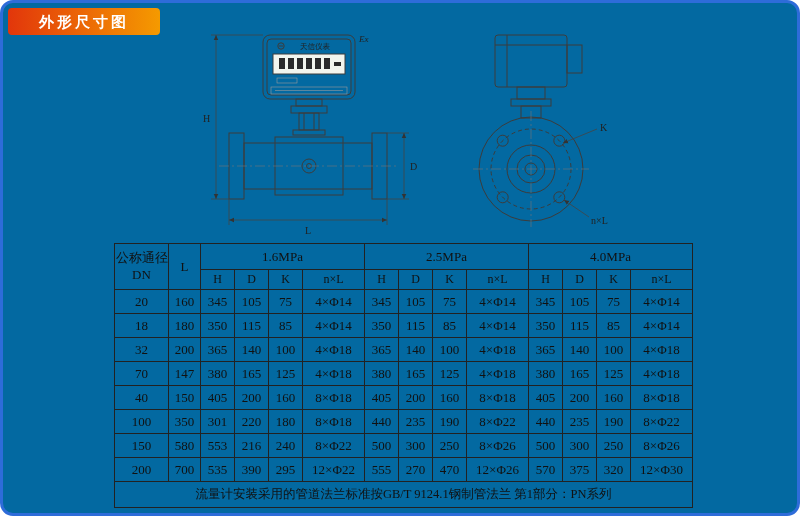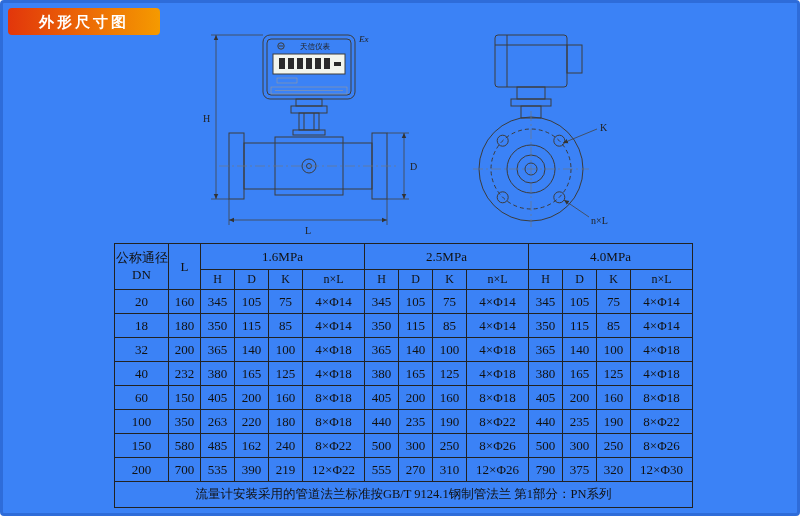--- a/index.html
+++ b/index.html
@@ -1,23 +1,23 @@
 <!DOCTYPE html>
 <html><head>
 <meta charset="utf-8">
 <style>
   * { box-sizing: border-box; }
   html, body { margin: 0; padding: 0; background: #ffffff; }
   .page {
     position: relative;
     width: 800px;
     height: 516px;
-    background: #3b82f6;
+    background: #0369a1;
     border: 3px solid #2e6cd9;
-    border-radius: 4px;
+    border-radius: 13px;
     overflow: hidden;
     font-family: "Liberation Serif", serif;
     color: #111;
   }
   .title-badge {
     position: absolute;
     left: 5px;
     top: 5px;
     width: 152px;
     height: 27px;
@@ -272,95 +272,95 @@
           <td>365</td>
           <td>140</td>
           <td>100</td>
           <td>4×Φ18</td>
           <td>365</td>
           <td>140</td>
           <td>100</td>
           <td>4×Φ18</td>
         </tr>
         <tr>
-          <td>40</td>
-          <td>232</td>
+          <td>70</td>
+          <td>147</td>
           <td>380</td>
           <td>165</td>
           <td>125</td>
           <td>4×Φ18</td>
           <td>380</td>
           <td>165</td>
           <td>125</td>
           <td>4×Φ18</td>
           <td>380</td>
           <td>165</td>
           <td>125</td>
           <td>4×Φ18</td>
         </tr>
         <tr>
-          <td>60</td>
+          <td>40</td>
           <td>150</td>
           <td>405</td>
           <td>200</td>
           <td>160</td>
           <td>8×Φ18</td>
           <td>405</td>
           <td>200</td>
           <td>160</td>
           <td>8×Φ18</td>
           <td>405</td>
           <td>200</td>
           <td>160</td>
           <td>8×Φ18</td>
         </tr>
         <tr>
           <td>100</td>
           <td>350</td>
-          <td>263</td>
+          <td>301</td>
           <td>220</td>
           <td>180</td>
           <td>8×Φ18</td>
           <td>440</td>
           <td>235</td>
           <td>190</td>
           <td>8×Φ22</td>
           <td>440</td>
           <td>235</td>
           <td>190</td>
           <td>8×Φ22</td>
         </tr>
         <tr>
           <td>150</td>
           <td>580</td>
-          <td>485</td>
-          <td>162</td>
+          <td>553</td>
+          <td>216</td>
           <td>240</td>
           <td>8×Φ22</td>
           <td>500</td>
           <td>300</td>
           <td>250</td>
           <td>8×Φ26</td>
           <td>500</td>
           <td>300</td>
           <td>250</td>
           <td>8×Φ26</td>
         </tr>
         <tr>
           <td>200</td>
           <td>700</td>
           <td>535</td>
           <td>390</td>
-          <td>219</td>
+          <td>295</td>
           <td>12×Φ22</td>
           <td>555</td>
           <td>270</td>
-          <td>310</td>
+          <td>470</td>
           <td>12×Φ26</td>
-          <td>790</td>
+          <td>570</td>
           <td>375</td>
           <td>320</td>
           <td>12×Φ30</td>
         </tr>
       </tbody>
     <tfoot>
       <tr>
         <td colspan="14">流量计安装采用的管道法兰标准按GB/T 9124.1钢制管法兰 第1部分：PN系列</td>
       </tr>
     </tfoot>

